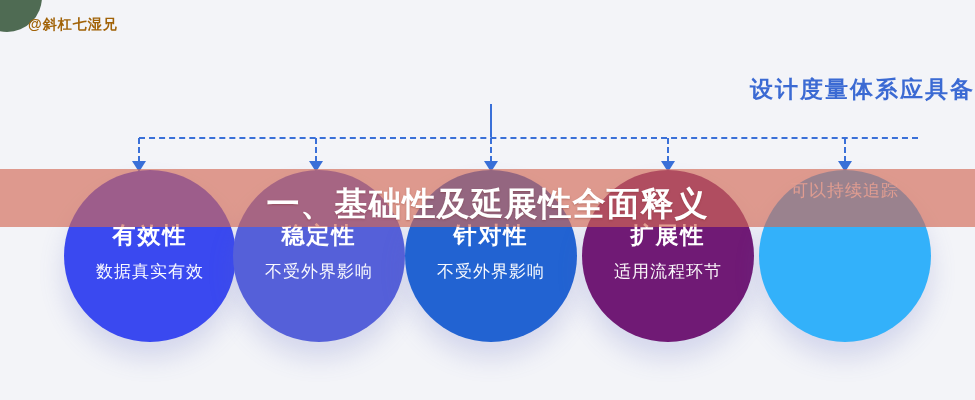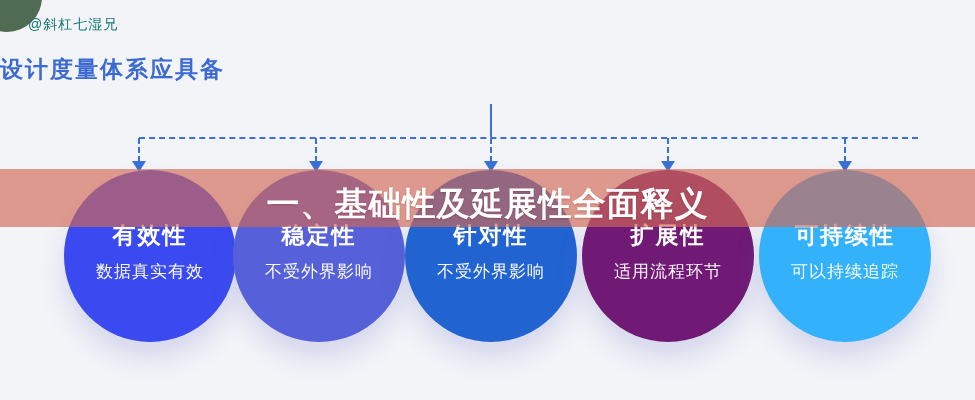--- a/index.html
+++ b/index.html
@@ -11,25 +11,25 @@
     font-family:"Liberation Sans","DejaVu Sans",sans-serif;
   }
   
   .corner-leaf{
     position:absolute;left:-28px;top:-38px;
     width:70px;height:70px;border-radius:50%;
     background:var(--corner,#4f6b53);
   }
   .watermark{
     position:absolute;left:28px;top:16px;
-    font-size:14px;color:#0f766e;letter-spacing:1px;
+    font-size:14px;color:#a16207;letter-spacing:1px;font-weight:bold;
   }
   .main-title{
-    position:absolute;left:0;right:0;top:54px;
-    text-align:left;
+    position:absolute;left:0;right:0;top:74px;
+    text-align:right;
     font-size:23px;font-weight:bold;
     color:var(--title,#3b6ad3);
     letter-spacing:2px;
   }
   
   .title-stem{
     position:absolute;left:490px;top:104px;height:33px;width:0;
     border-left:2px solid var(--connector,#3a70d8);
   }
   .h-line{
@@ -123,21 +123,20 @@
   </div>
   <div class="node n3" style="background: rgb(34, 99, 210); color: rgb(255, 255, 255);">
     <div class="node-label">针对性</div>
     <div class="node-desc">不受外界影响</div>
   </div>
   <div class="node n4" style="background: #701a75; color: rgb(255, 255, 255);">
     <div class="node-label">扩展性</div>
     <div class="node-desc">适用流程环节</div>
   </div>
   <div class="node n5" style="background: rgb(51, 177, 250); color: rgb(255, 255, 255);">
-    <div class="node-label">可持续性</div>
     <div class="node-desc">可以持续追踪</div>
   </div>
 
   <div class="banner">
     <span class="banner-text">一、基础性及延展性全面释义</span>
   </div>
 
 </div>
 
 </body></html>

